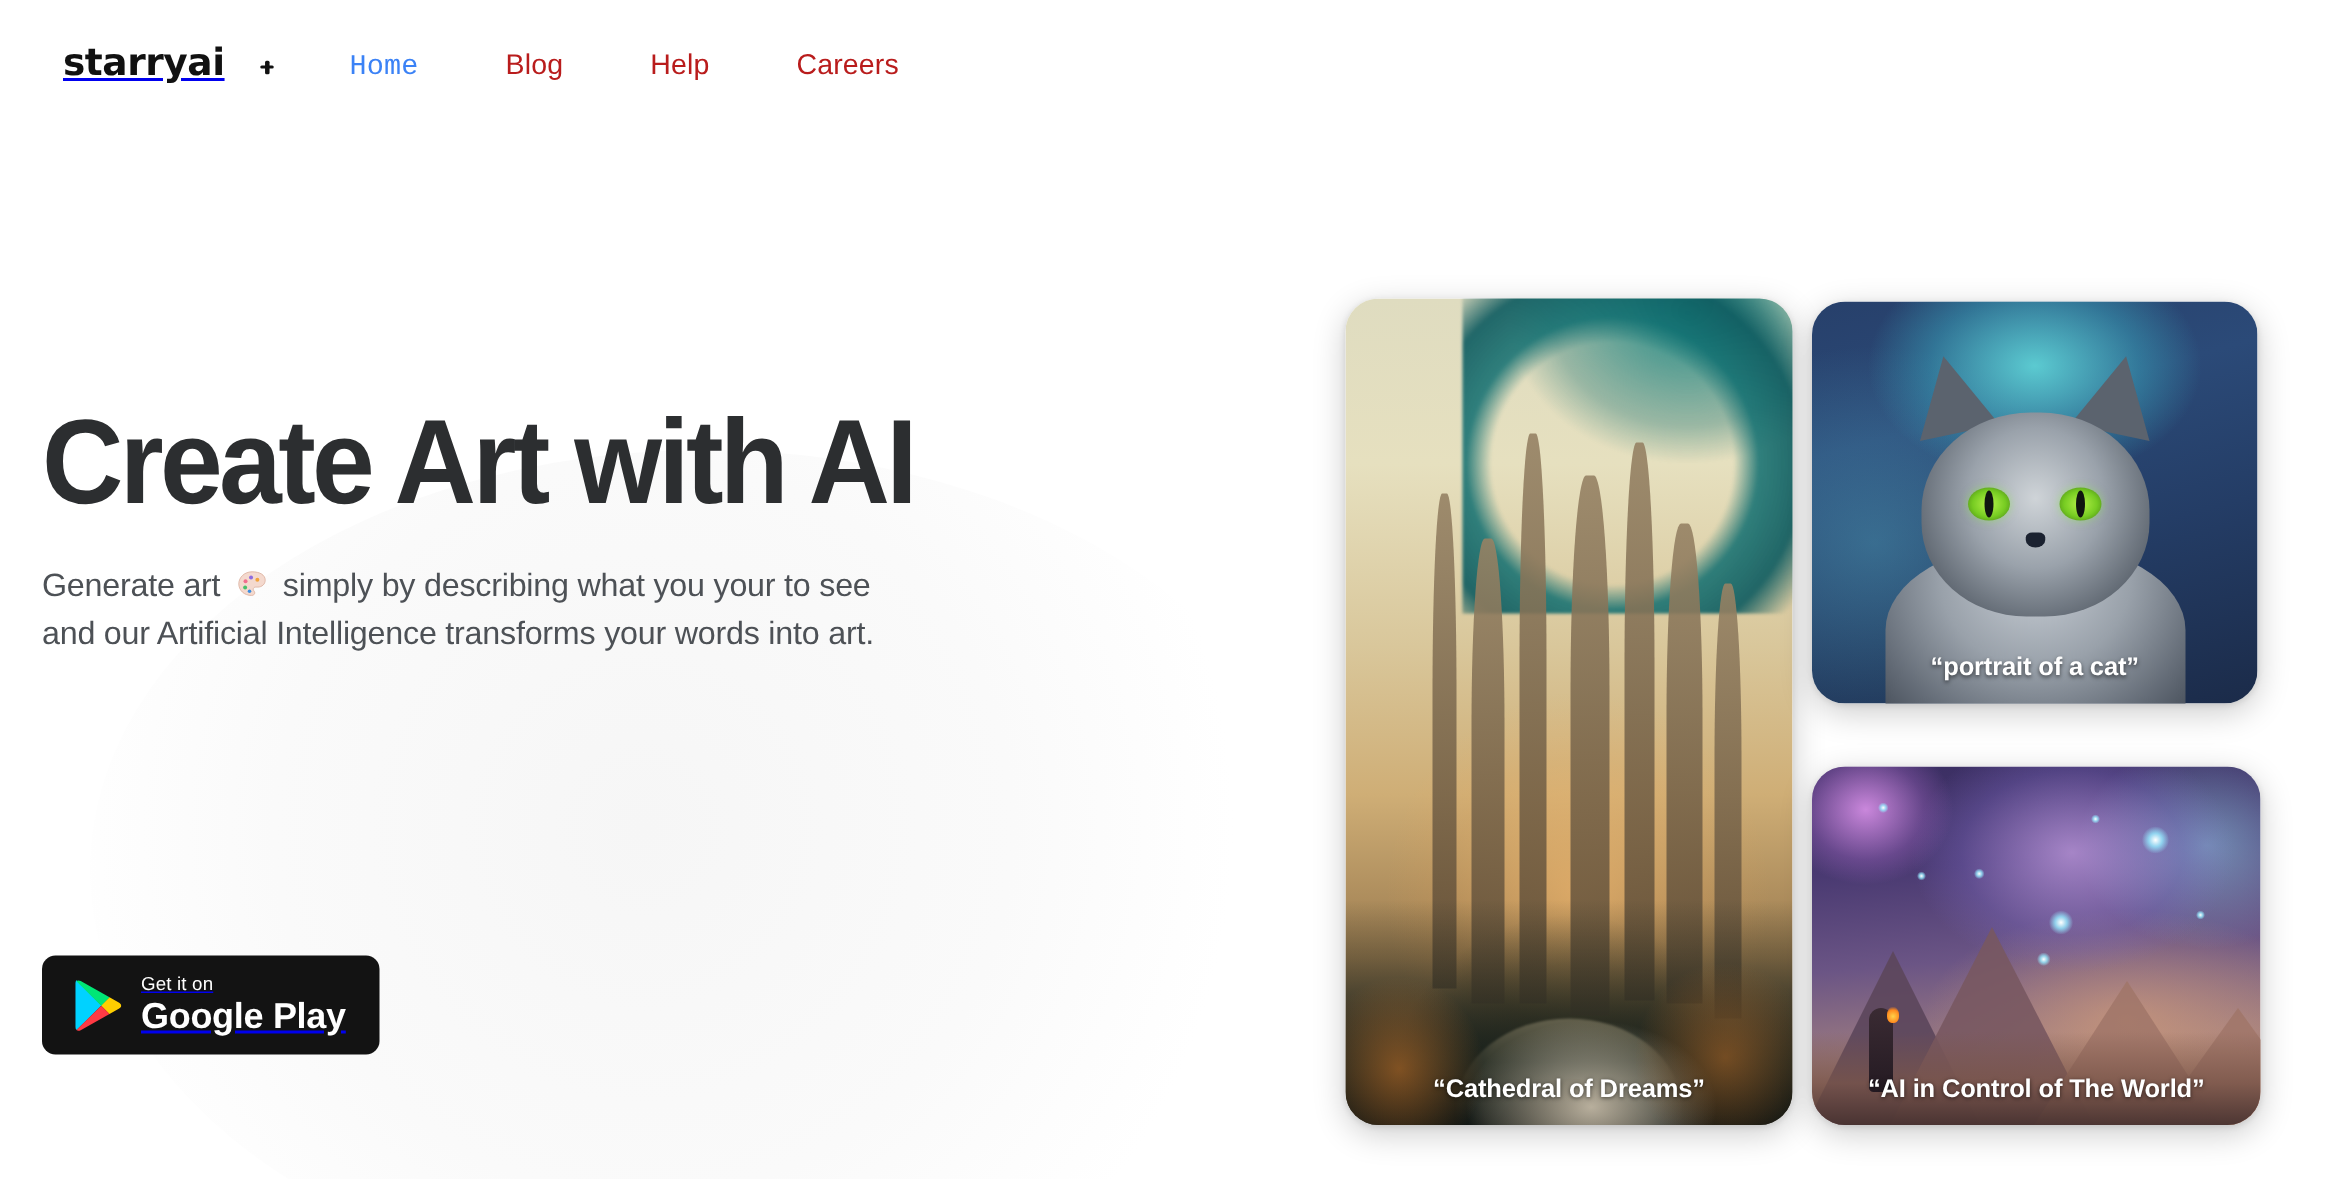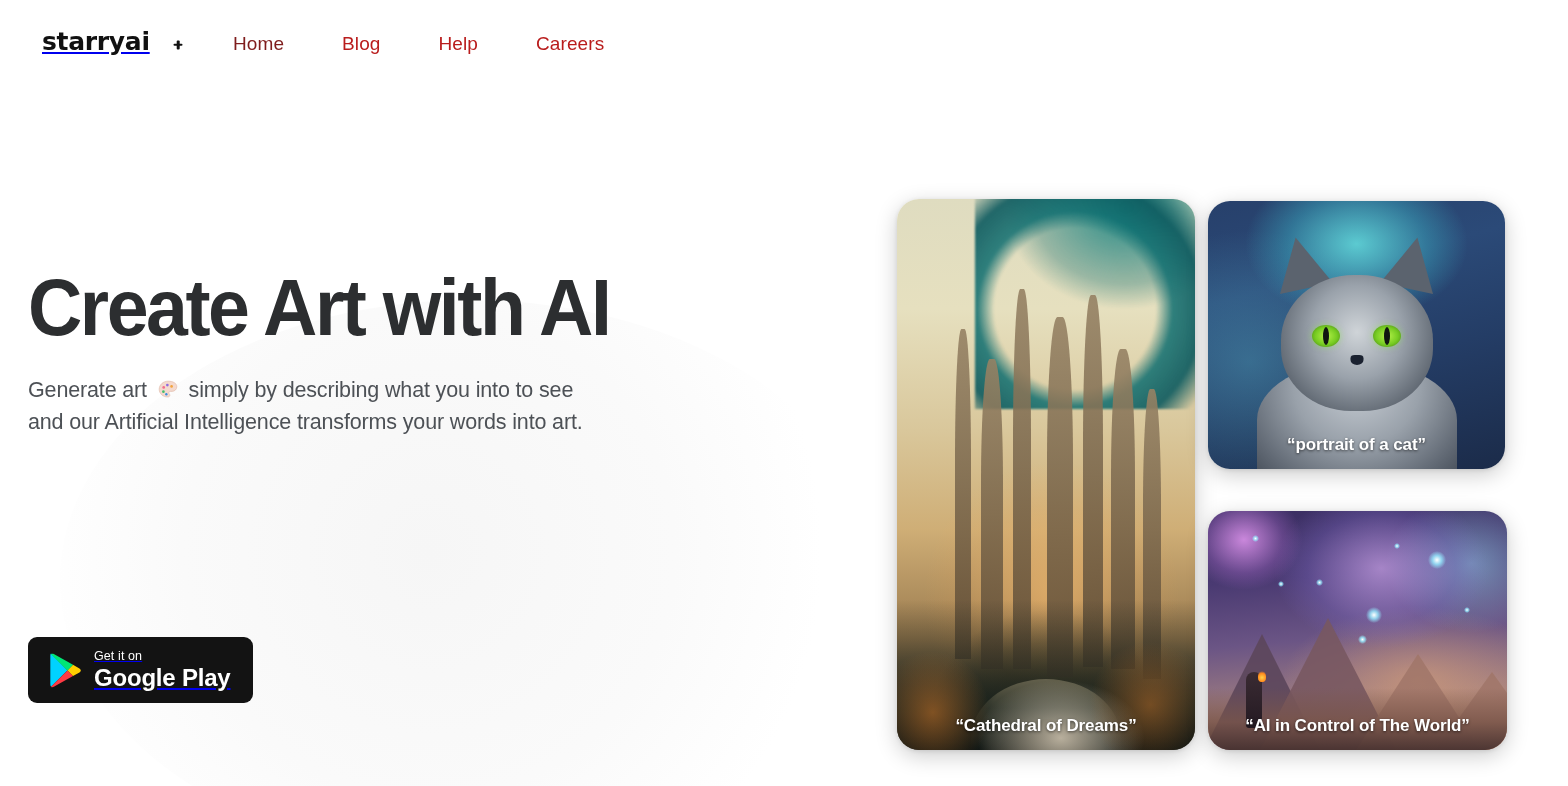--- a/index.html
+++ b/index.html
@@ -100,21 +100,21 @@
     font-weight: 400;
     letter-spacing: 0.1px;
     color: #b91c1c;
     text-decoration: none;
     padding: 0 0;
     margin-right: 58px;
     cursor: pointer;
     white-space: nowrap;
   }
   .nav-link:last-child { margin-right: 0; }
-  .nav-link.is-active { color: #7f1d1d; }
+  .nav-link.is-active { color: #3b82f6; font-family: Liberation Mono, monospace; }
 
   .create-btn {
     position: absolute;
     right: 28px;
     top: 31px;
     height: 58px;
     padding: 0 27px 0 22px;
     border: none;
     border-radius: 29px;
     background: #6ECC0B;
@@ -491,21 +491,21 @@
     <span class="palette">
       <svg width="22" height="22" viewBox="0 0 24 24" aria-hidden="true">
         <path d="M12 2.4c-5.3 0-9.6 3.9-9.6 8.8 0 4.8 4.1 8.4 9.2 8.4 1.5 0 2.4-.8 2.4-1.9 0-.6-.3-1-.6-1.4-.3-.4-.5-.7-.5-1.2 0-.9.8-1.6 1.8-1.6h1.6c3 0 5.3-2.2 5.3-5 0-3.9-4-6.1-9.6-6.1z" fill="#F4D9CE" stroke="#E0B8A8" stroke-width="0.7"></path>
         <circle cx="7.3" cy="9.2" r="1.45" fill="#F26D8E"></circle>
         <circle cx="11.3" cy="6.6" r="1.45" fill="#8E6BE0"></circle>
         <circle cx="15.9" cy="8.1" r="1.45" fill="#F2A33C"></circle>
         <circle cx="7.0" cy="13.8" r="1.45" fill="#46C06B"></circle>
         <circle cx="10.2" cy="16.6" r="1.3" fill="#3C8DE0"></circle>
       </svg>
     </span>
-    <span>simply by describing what you into to see</span>
+    <span>simply by describing what you your to see</span>
     <br>
     <span>and our Artificial Intelligence transforms your words into art.</span>
   </p>
 
 
   <div class="store-row">
 
 
     <a class="store-badge" href="#">
       <span class="glyph">

